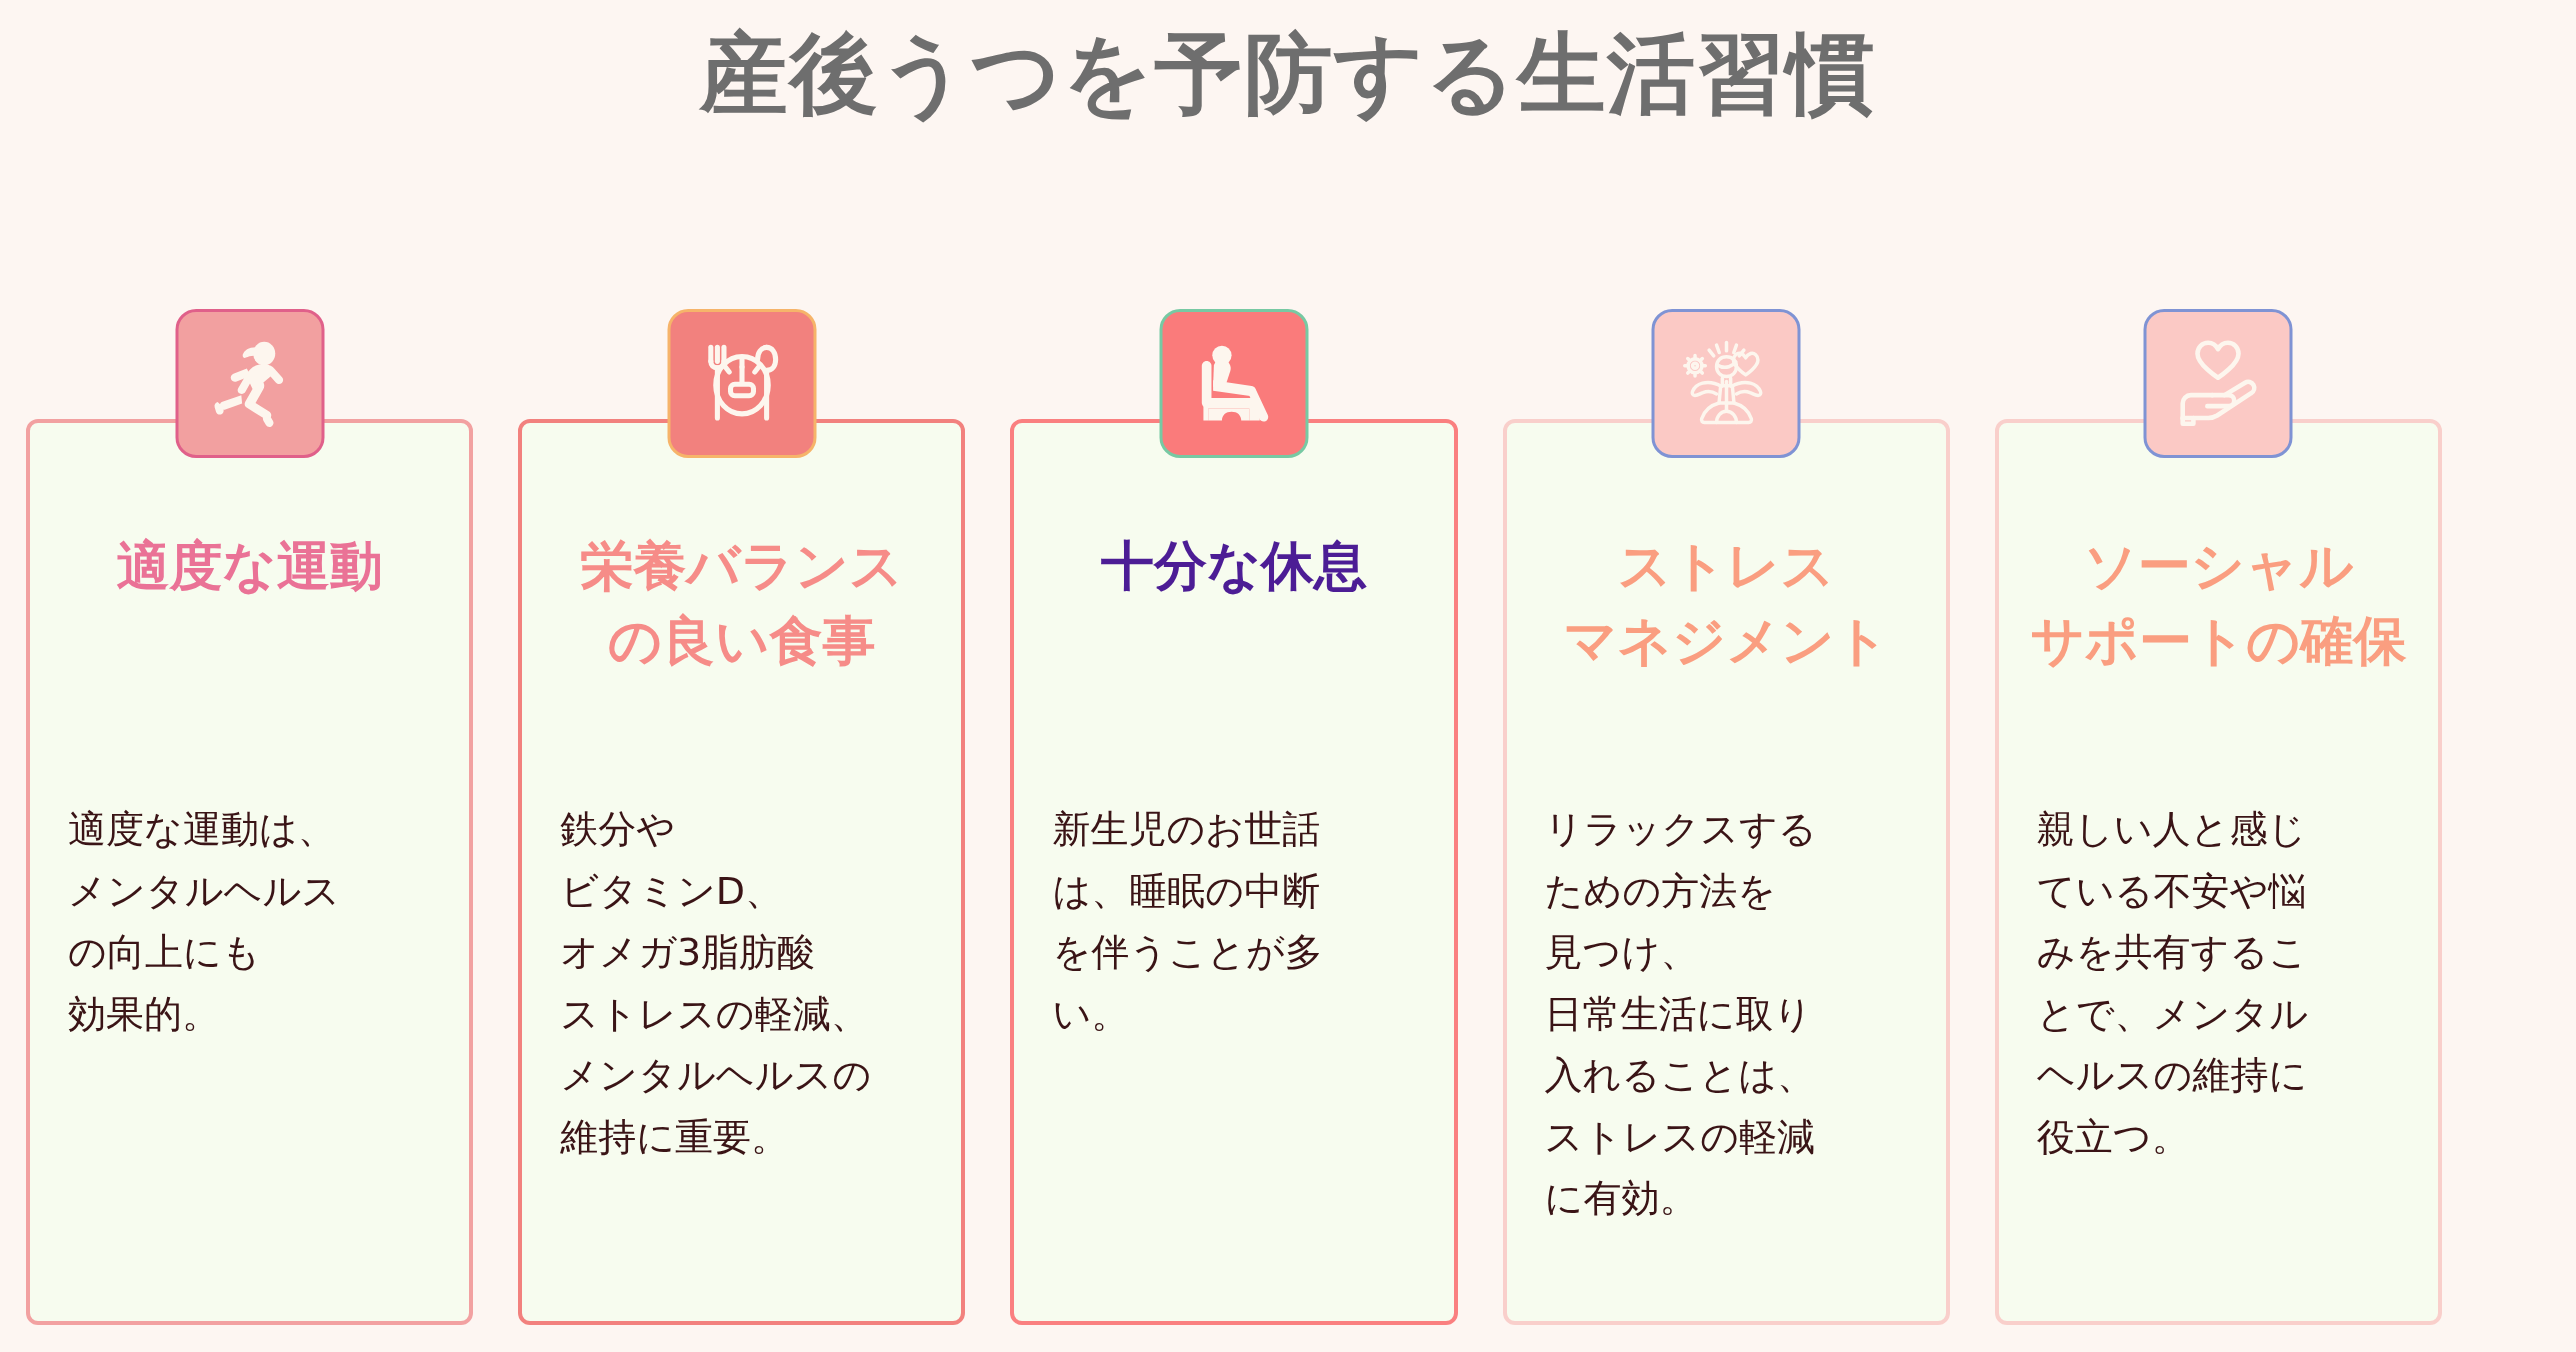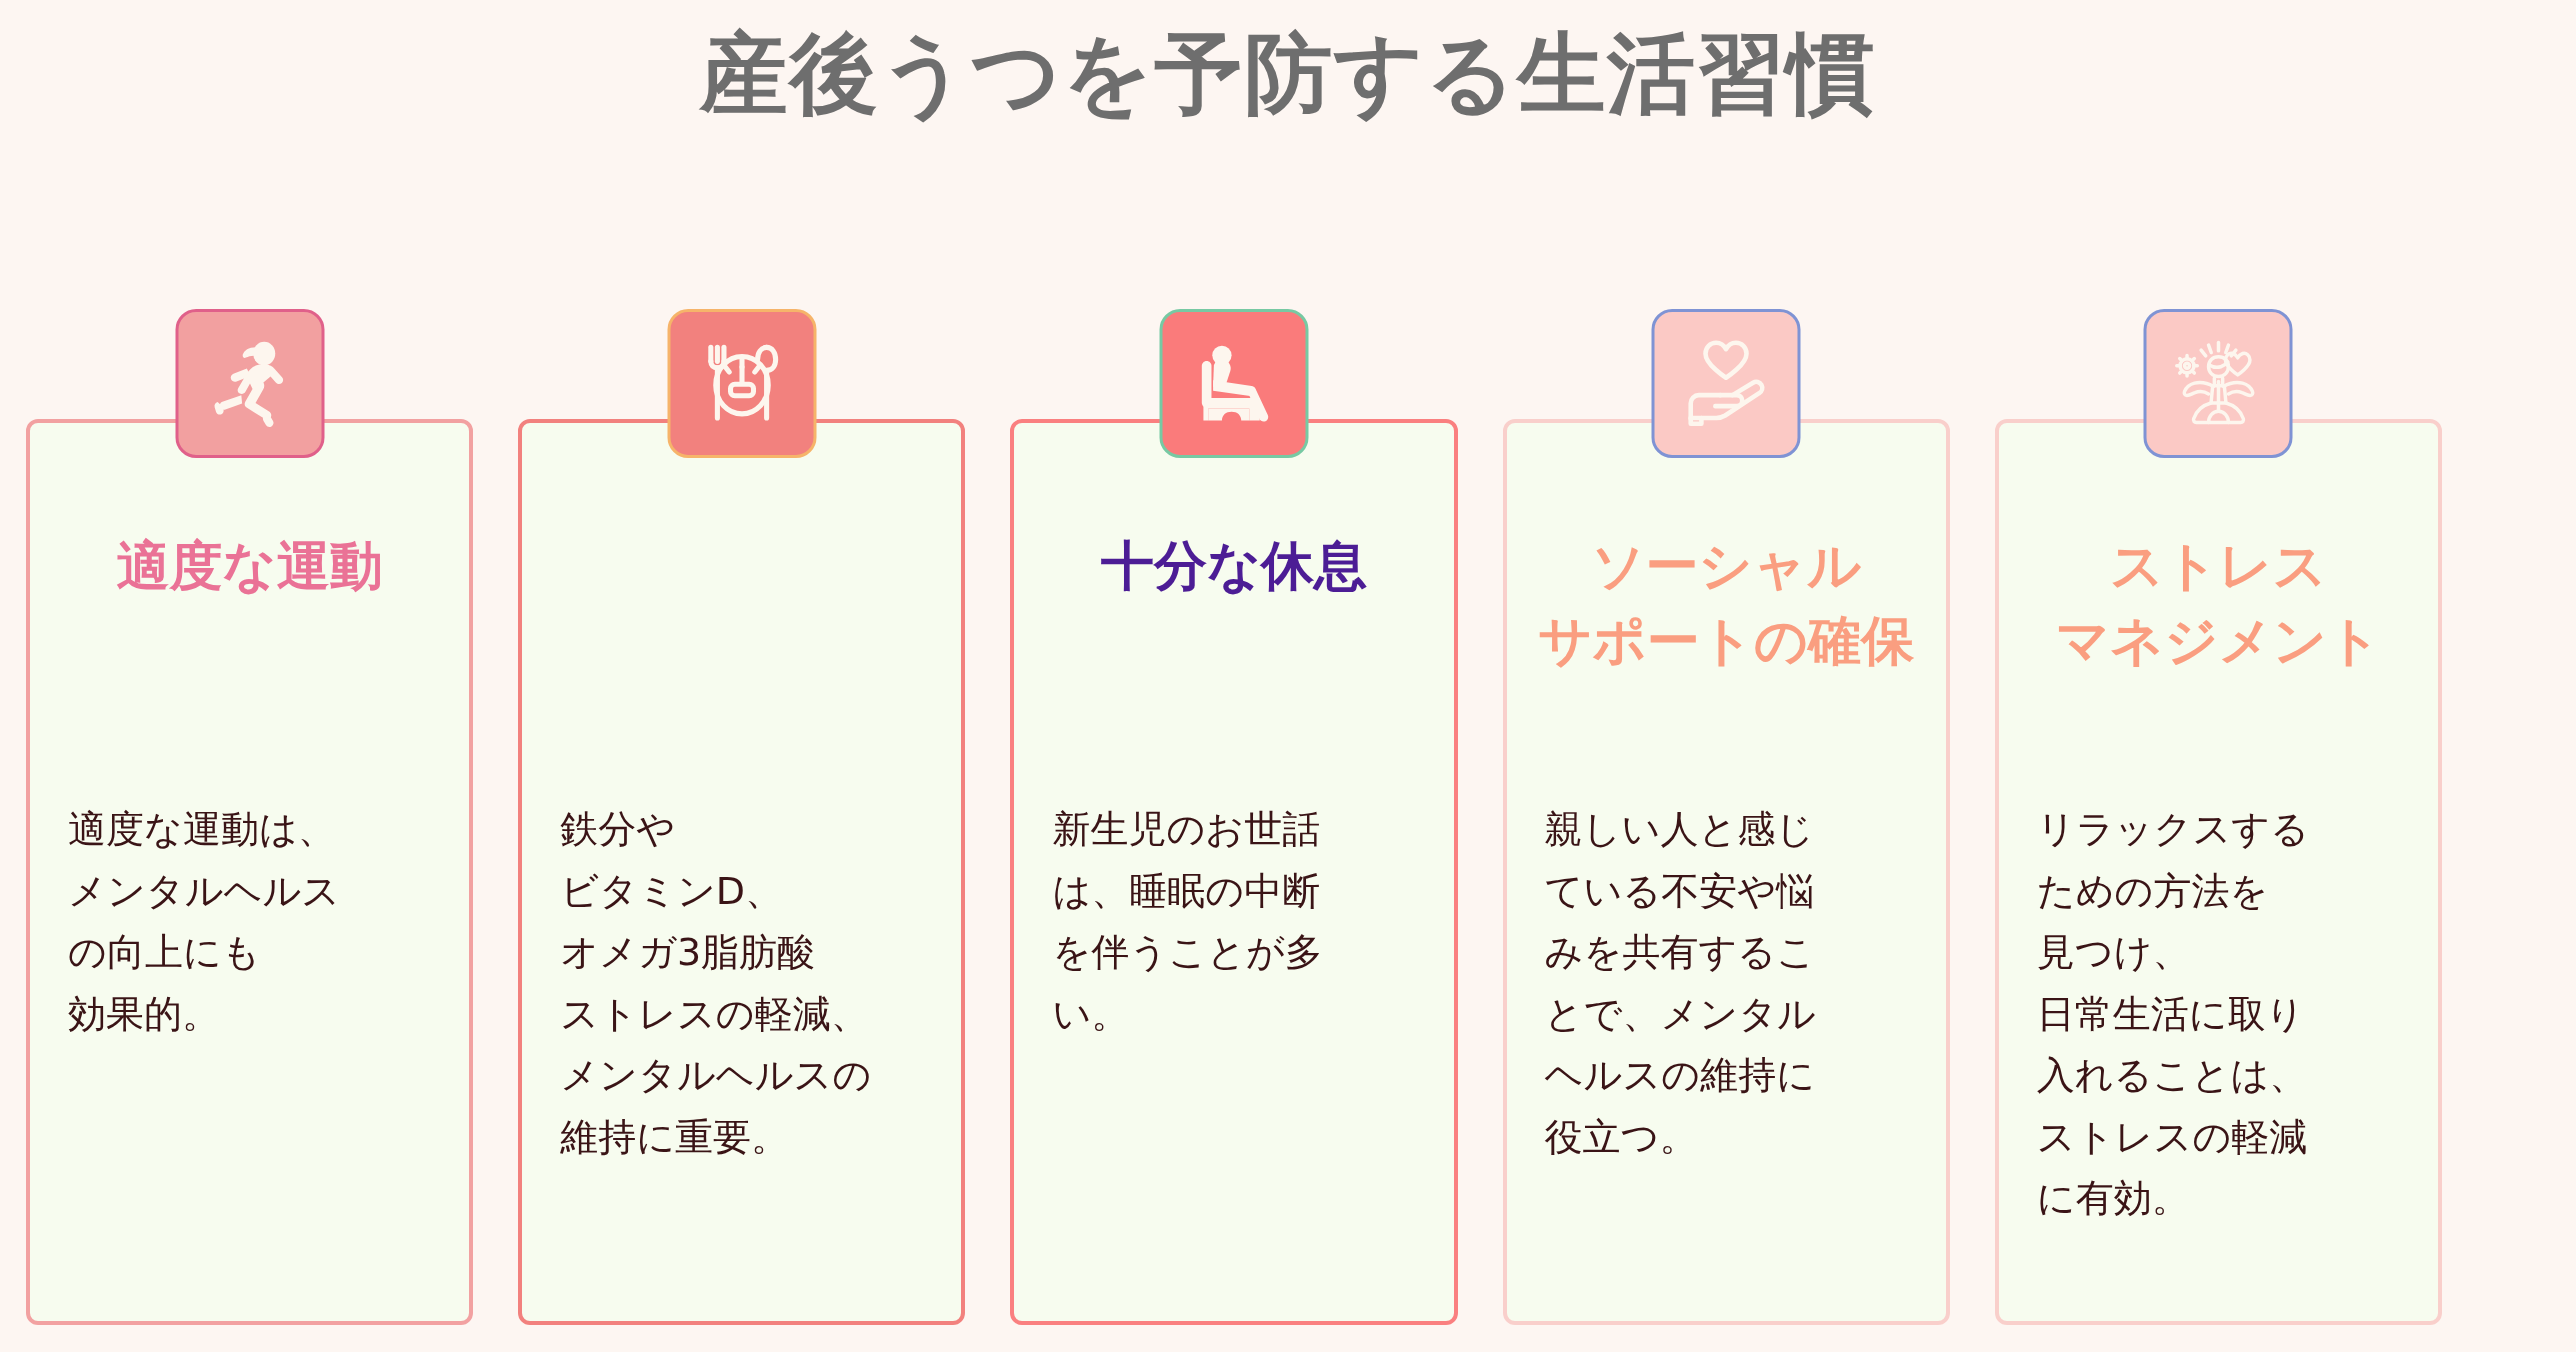--- a/index.html
+++ b/index.html
@@ -165,20 +165,22 @@
             <path d="M13 10 L13 18.5"></path>
             <path d="M17 10 L17 18.5"></path>
             <path d="M21 10 L21 18.5"></path>
             <path d="M13 18.5 C13 21 14.6 22.5 17 22.5 C19.4 22.5 21 21 21 18.5"></path>
             <path d="M17 22.5 L17 53"></path>
             <path d="M47 10 C50.4 10 52.5 13.2 52.5 17.4 C52.5 21.4 50.4 24 47 24 L47 53"></path>
             <path d="M47 10 C43.6 10 41.5 13.2 41.5 17.4"></path>
           </svg>
         </span>
       </div>
+      <div class="card-title">栄養バランス
+の良い食事</div>
       <div class="card-body">鉄分や
 ビタミンD、
 オメガ3脂肪酸
 ストレスの軽減、
 メンタルヘルスの
 維持に重要。</div>
     </div>
 
     <div class="card c3">
       <div class="badge">
@@ -192,44 +194,20 @@
             <path d="M16 47.5 L41.5 47.5 L41.5 55 L36.5 55 C36.5 51.6 34 49.5 30.5 49.5 C27 49.5 24.5 51.6 24.5 55 L16 55 Z"></path>
             <path d="M45.5 35.5 L53 51.5 C53.7 53 53.1 54.7 51.6 55.4 C50.1 56 48.4 55.4 47.8 53.9 L41.5 39.5 Z"></path>
           </svg>
         </span>
       </div>
       <div class="card-title">十分な休息</div>
       <div class="card-body">新生児のお世話
 は、睡眠の中断
 を伴うことが多
 い。</div>
-    </div>
-
-    <div class="card c5">
-      <div class="badge">
-        <span>
-          <svg width="105" height="105" viewBox="0 0 64 64" fill="none" stroke="#fdf6ee" stroke-width="2.8" stroke-linecap="round" stroke-linejoin="round">
-
-            <path d="M32 28.5 C32 28.5 19.5 20.5 19.5 13.8 C19.5 10 22.4 7.2 26 7.2 C28.6 7.2 30.8 8.8 32 11.1 C33.2 8.8 35.4 7.2 38 7.2 C41.6 7.2 44.5 10 44.5 13.8 C44.5 20.5 32 28.5 32 28.5 Z"></path>
-
-            <path d="M10.5 53.5 L10.5 44 C10.5 41.3 12.7 39.1 15.4 39.1 L28.5 39.1"></path>
-            <path d="M28.5 39.1 L38.5 39.1 C40.4 39.1 41.9 40.6 41.9 42.4 C41.9 44.3 40.4 45.8 38.5 45.8 L25.5 45.8"></path>
-            <path d="M36 39.1 L48.5 31.5 C50.3 30.4 52.6 31 53.6 32.8 C54.6 34.6 54 36.9 52.2 37.9 L31.5 51.5 C29.9 52.5 28 53 26.1 53 L10.5 53"></path>
-            <path d="M10.5 53 L10.5 56.5 L17 56.5 L17 53"></path>
-          </svg>
-        </span>
-      </div>
-      <div class="card-title">ソーシャル
-サポートの確保</div>
-      <div class="card-body">親しい人と感じ
-ている不安や悩
-みを共有するこ
-とで、メンタル
-ヘルスの維持に
-役立つ。</div>
     </div>
 
     <div class="card c4">
       <div class="badge">
         <span>
           <svg width="106" height="106" viewBox="0 0 64 64" fill="none" stroke="#fdf6ee" stroke-width="2.1" stroke-linecap="round" stroke-linejoin="round">
 
             <path d="M32 7 L32 12"></path>
             <path d="M26 8.5 L27.6 13"></path>
             <path d="M38 8.5 L36.4 13"></path>
@@ -262,15 +240,39 @@
 マネジメント</div>
       <div class="card-body">リラックスする
 ための方法を
 見つけ、
 日常生活に取り
 入れることは、
 ストレスの軽減
 に有効。</div>
     </div>
 
+    <div class="card c5">
+      <div class="badge">
+        <span>
+          <svg width="105" height="105" viewBox="0 0 64 64" fill="none" stroke="#fdf6ee" stroke-width="2.8" stroke-linecap="round" stroke-linejoin="round">
+
+            <path d="M32 28.5 C32 28.5 19.5 20.5 19.5 13.8 C19.5 10 22.4 7.2 26 7.2 C28.6 7.2 30.8 8.8 32 11.1 C33.2 8.8 35.4 7.2 38 7.2 C41.6 7.2 44.5 10 44.5 13.8 C44.5 20.5 32 28.5 32 28.5 Z"></path>
+
+            <path d="M10.5 53.5 L10.5 44 C10.5 41.3 12.7 39.1 15.4 39.1 L28.5 39.1"></path>
+            <path d="M28.5 39.1 L38.5 39.1 C40.4 39.1 41.9 40.6 41.9 42.4 C41.9 44.3 40.4 45.8 38.5 45.8 L25.5 45.8"></path>
+            <path d="M36 39.1 L48.5 31.5 C50.3 30.4 52.6 31 53.6 32.8 C54.6 34.6 54 36.9 52.2 37.9 L31.5 51.5 C29.9 52.5 28 53 26.1 53 L10.5 53"></path>
+            <path d="M10.5 53 L10.5 56.5 L17 56.5 L17 53"></path>
+          </svg>
+        </span>
+      </div>
+      <div class="card-title">ソーシャル
+サポートの確保</div>
+      <div class="card-body">親しい人と感じ
+ている不安や悩
+みを共有するこ
+とで、メンタル
+ヘルスの維持に
+役立つ。</div>
+    </div>
+
   </div>
 </div>
 
 
 </body></html>

